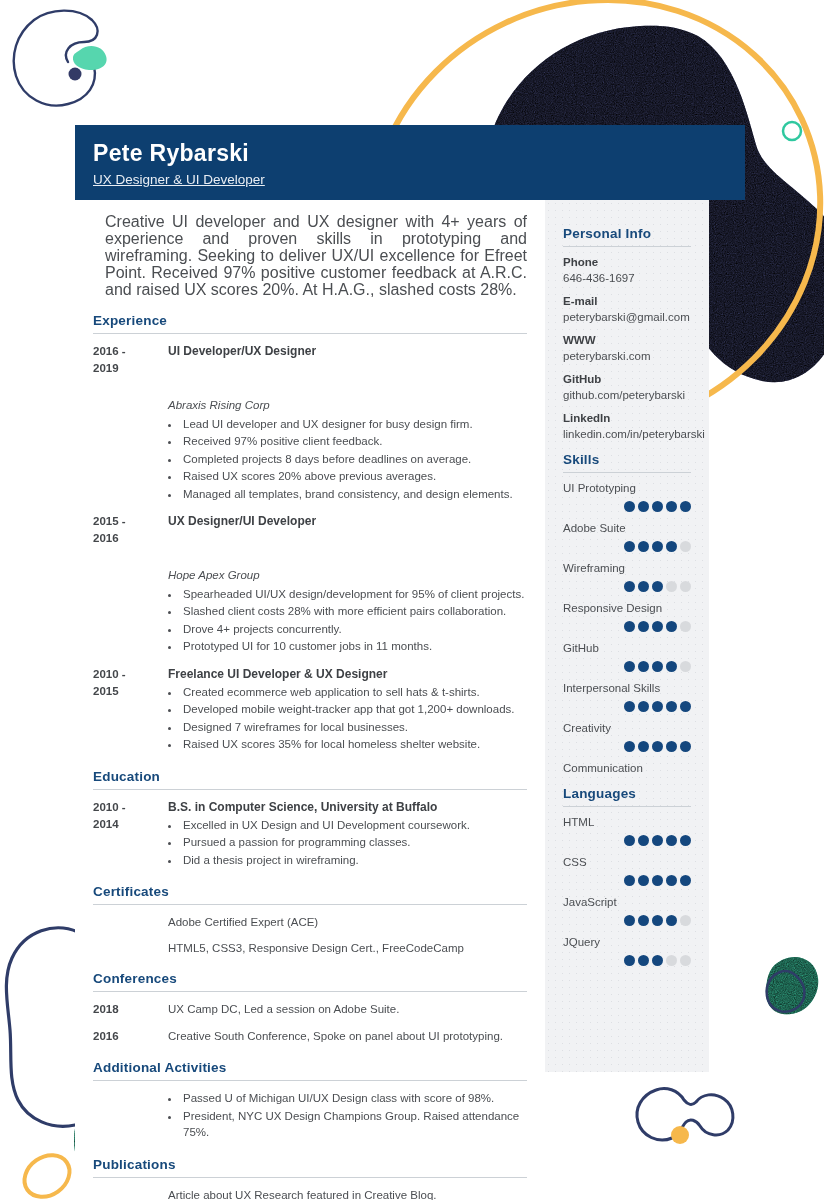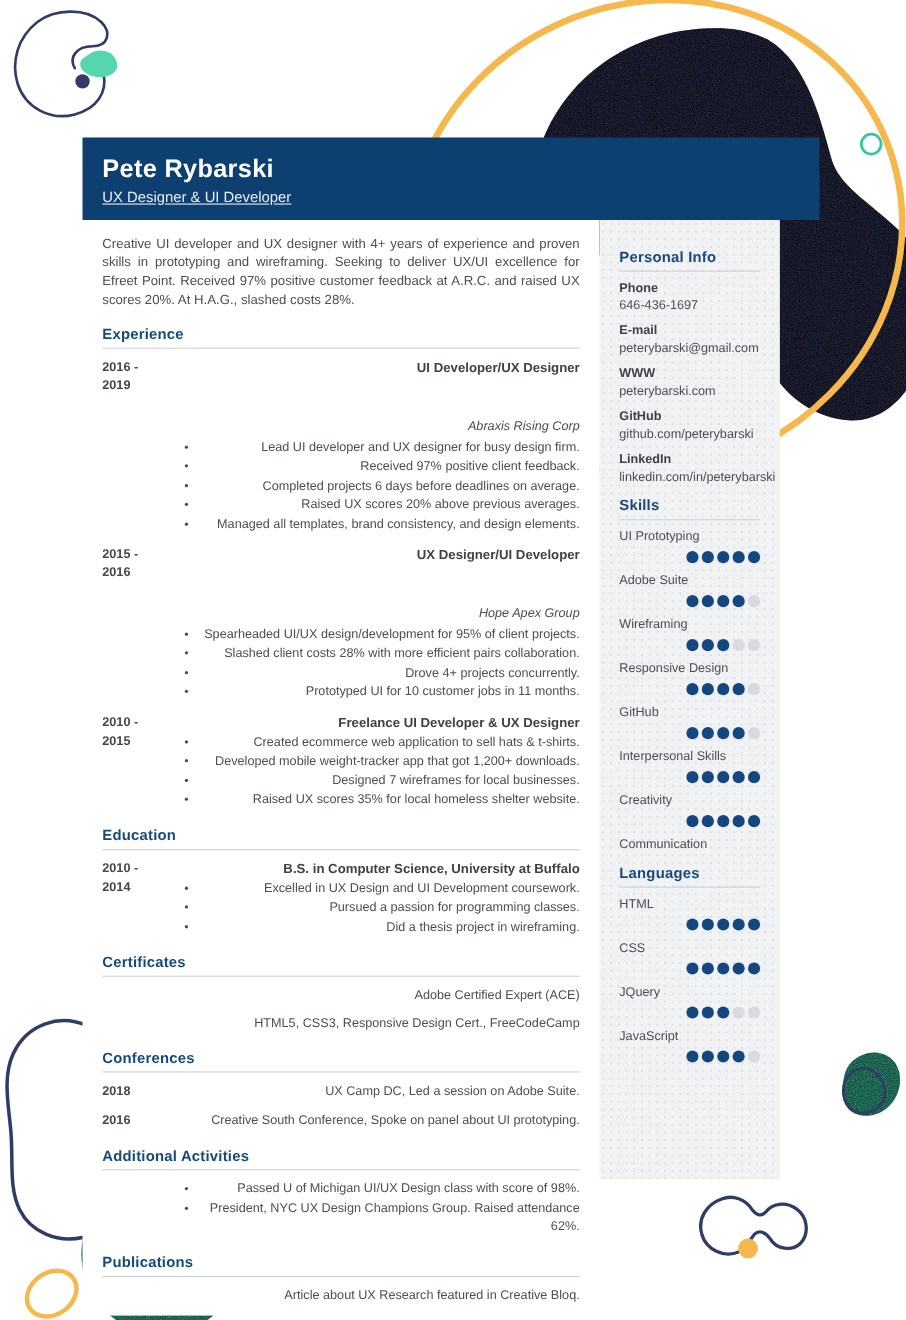--- a/index.html
+++ b/index.html
@@ -24,29 +24,29 @@
     padding:13px 18px 0 18px;min-height:872px;
   }
   .col-side{
     width:164px;height:872px;box-sizing:border-box;
     padding:14px 18px 16px 18px;
     background-color:#f1f2f4;
     background-image:radial-gradient(rgba(150,156,168,0.22) 0.8px, transparent 0.9px);
     background-size:7px 7px;
   }
   .summary{
-    font-size:12px;line-height:17px;color:#4b4e52;text-align:justify;margin:0 0 6px 0;
+    font-size:16px;line-height:17px;color:#4b4e52;text-align:justify;margin:0 0 6px 12px;
   }
   h2.sec-head{
     color:#17497b;font-size:13.5px;font-weight:bold;margin:15px 0 0 0;letter-spacing:.2px;
   }
   .rule{border-bottom:1px solid #ccd1d6;margin:5px 0 9px 0;}
   .entry{display:flex;margin-bottom:10px;font-size:11.5px;color:#4b4e52;}
   .dates{width:75px;flex:none;font-weight:bold;color:#44474b;line-height:17px;}
-  .econtent{flex:1;line-height:16.5px;text-align:right;}
+  .econtent{flex:1;line-height:16.5px;}
   .etitle{font-weight:bold;color:#3e4145;font-size:12px;line-height:16px;margin-bottom:2px;}
   .ecompany{font-style:italic;margin-bottom:2px;margin-top:38px;}
   .etext{line-height:16px;}
   .econtent ul{margin:0;padding-left:13px;}
   .econtent li{padding-left:2px;margin:0 0 1px 0;}
   
   .side-sec h2.sec-head{margin-top:12px;}
   .pi-item{margin-bottom:11px;}
   .pi-label{font-weight:bold;color:#3e4145;font-size:11.5px;margin-bottom:4px;}
   .pi-value{font-size:11.5px;color:#4b4e52;}
@@ -124,21 +124,21 @@
               <div class="dates">
                 <div>2016 -</div>
                 <div>2019</div>
               </div>
               <div class="econtent">
                 <div class="etitle">UI Developer/UX Designer</div>
                 <div class="ecompany">Abraxis Rising Corp</div>
                 <ul>
                   <li>Lead UI developer and UX designer for busy design firm.</li>
                   <li>Received 97% positive client feedback.</li>
-                  <li>Completed projects 6 days before deadlines on average.</li>
+                  <li>Completed projects 8 days before deadlines on average.</li>
                   <li>Raised UX scores 20% above previous averages.</li>
                   <li>Managed all templates, brand consistency, and design elements.</li>
                 </ul>
               </div>
             </div>
             <div class="entry">
               <div class="dates">
                 <div>2015 -</div>
                 <div>2016</div>
               </div>
@@ -224,21 +224,21 @@
             </div>
           </section>
           <section class="sec">
             <h2 class="sec-head">Additional Activities</h2>
             <div class="rule"></div>
             <div class="entry">
               <div class="dates"></div>
               <div class="econtent">
                 <ul>
                   <li>Passed U of Michigan UI/UX Design class with score of 98%.</li>
-                  <li>President, NYC UX Design Champions Group. Raised attendance 62%.</li>
+                  <li>President, NYC UX Design Champions Group. Raised attendance 75%.</li>
                 </ul>
               </div>
             </div>
           </section>
           <section class="sec">
             <h2 class="sec-head">Publications</h2>
             <div class="rule"></div>
             <div class="entry">
               <div class="dates"></div>
               <div class="econtent">
@@ -372,36 +372,36 @@
               <div class="skill-label">CSS</div>
               <div class="dots">
                 <span class="dot on"></span>
                 <span class="dot on"></span>
                 <span class="dot on"></span>
                 <span class="dot on"></span>
                 <span class="dot on"></span>
               </div>
             </div>
             <div class="skill">
+              <div class="skill-label">JavaScript</div>
+              <div class="dots">
+                <span class="dot on"></span>
+                <span class="dot on"></span>
+                <span class="dot on"></span>
+                <span class="dot on"></span>
+                <span class="dot"></span>
+              </div>
+            </div>
+            <div class="skill">
               <div class="skill-label">JQuery</div>
               <div class="dots">
                 <span class="dot on"></span>
                 <span class="dot on"></span>
                 <span class="dot on"></span>
                 <span class="dot"></span>
-                <span class="dot"></span>
-              </div>
-            </div>
-            <div class="skill">
-              <div class="skill-label">JavaScript</div>
-              <div class="dots">
-                <span class="dot on"></span>
-                <span class="dot on"></span>
-                <span class="dot on"></span>
-                <span class="dot on"></span>
                 <span class="dot"></span>
               </div>
             </div>
           </div>
       </div>
     </div>
   </div>
 </div>
 
 </body></html>

